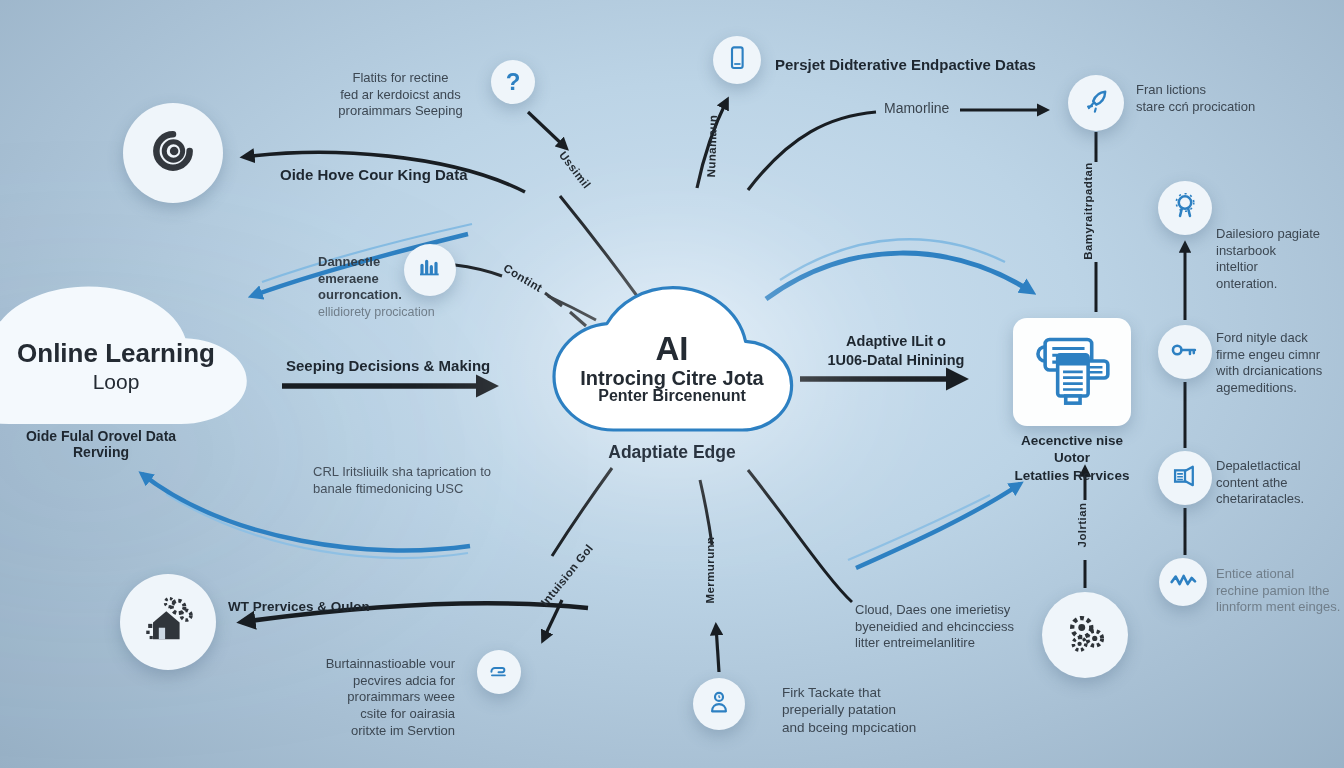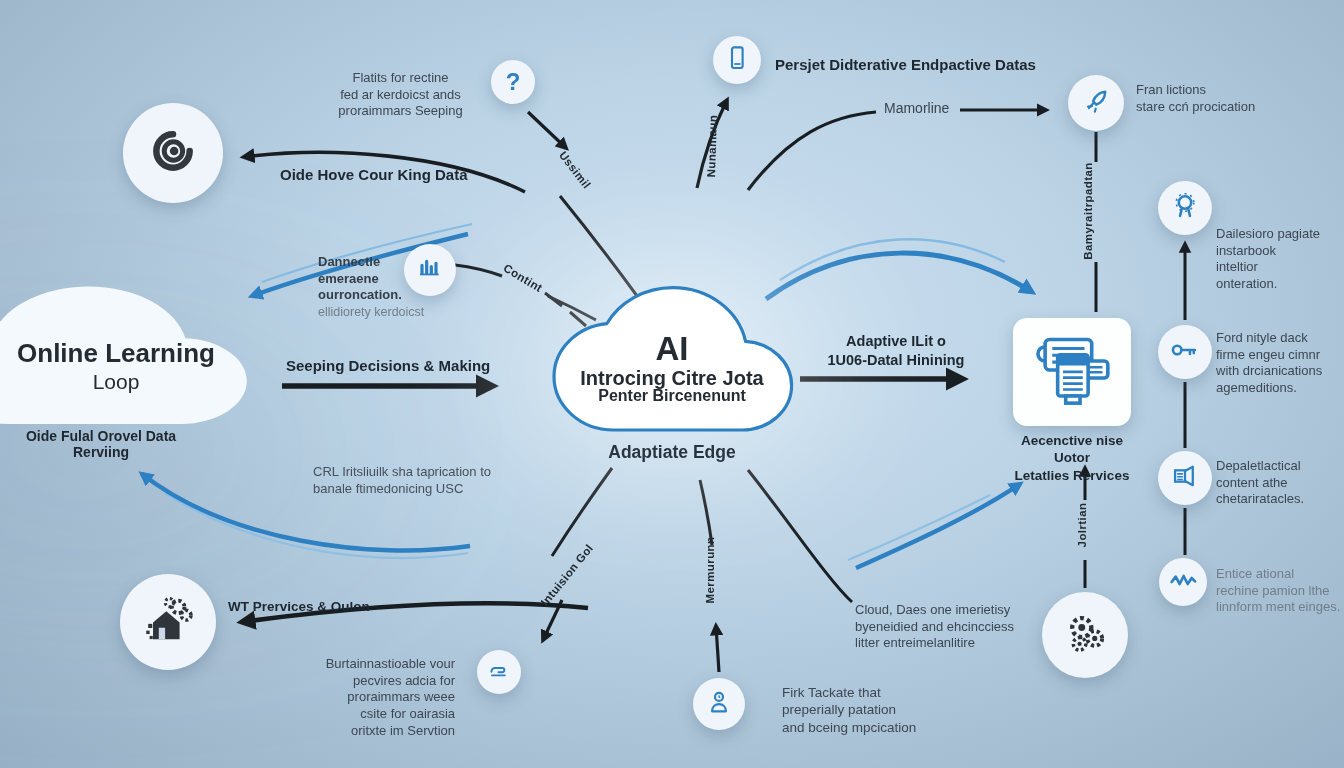--- a/index.html
+++ b/index.html
@@ -252,21 +252,21 @@
 content athe
 chetariratacles.</div>
   <div class="txt pre gray" style="left:1216px;top:566px;width:128px;">Entice ational
 rechine pamion lthe
 linnform ment einges.</div>
 
   <div class="txt" style="left:318px;top:254px;width:125px;">
     <div class="pre" style="font-weight:600;color:#343e48;">Dannectle
 emeraene
 ourroncation.</div>
-    <div class="gray" style="font-size:12.5px;">ellidiorety kerdoicst</div>
+    <div class="gray" style="font-size:12.5px;">ellidiorety procication</div>
   </div>
 
   <div class="txt bold" style="left:286px;top:356px;font-size:15px;">Seeping Decisions &amp; Making</div>
   <div class="txt bold pre ctr" style="left:812px;top:332px;width:168px;font-size:14.5px;">Adaptive ILit o
 1U06-Datal Hinining</div>
   <div class="txt pre" style="left:313px;top:464px;color:#45505c;">CRL Iritsliuilk sha taprication to
 banale ftimedonicing USC</div>
   <div class="txt bold" style="left:228px;top:598px;font-size:13.5px;">WT Prervices &amp; Oulon</div>
   <div class="txt pre rgt" style="left:283px;top:656px;width:172px;">Burtainnastioable vour
 pecvires adcia for

